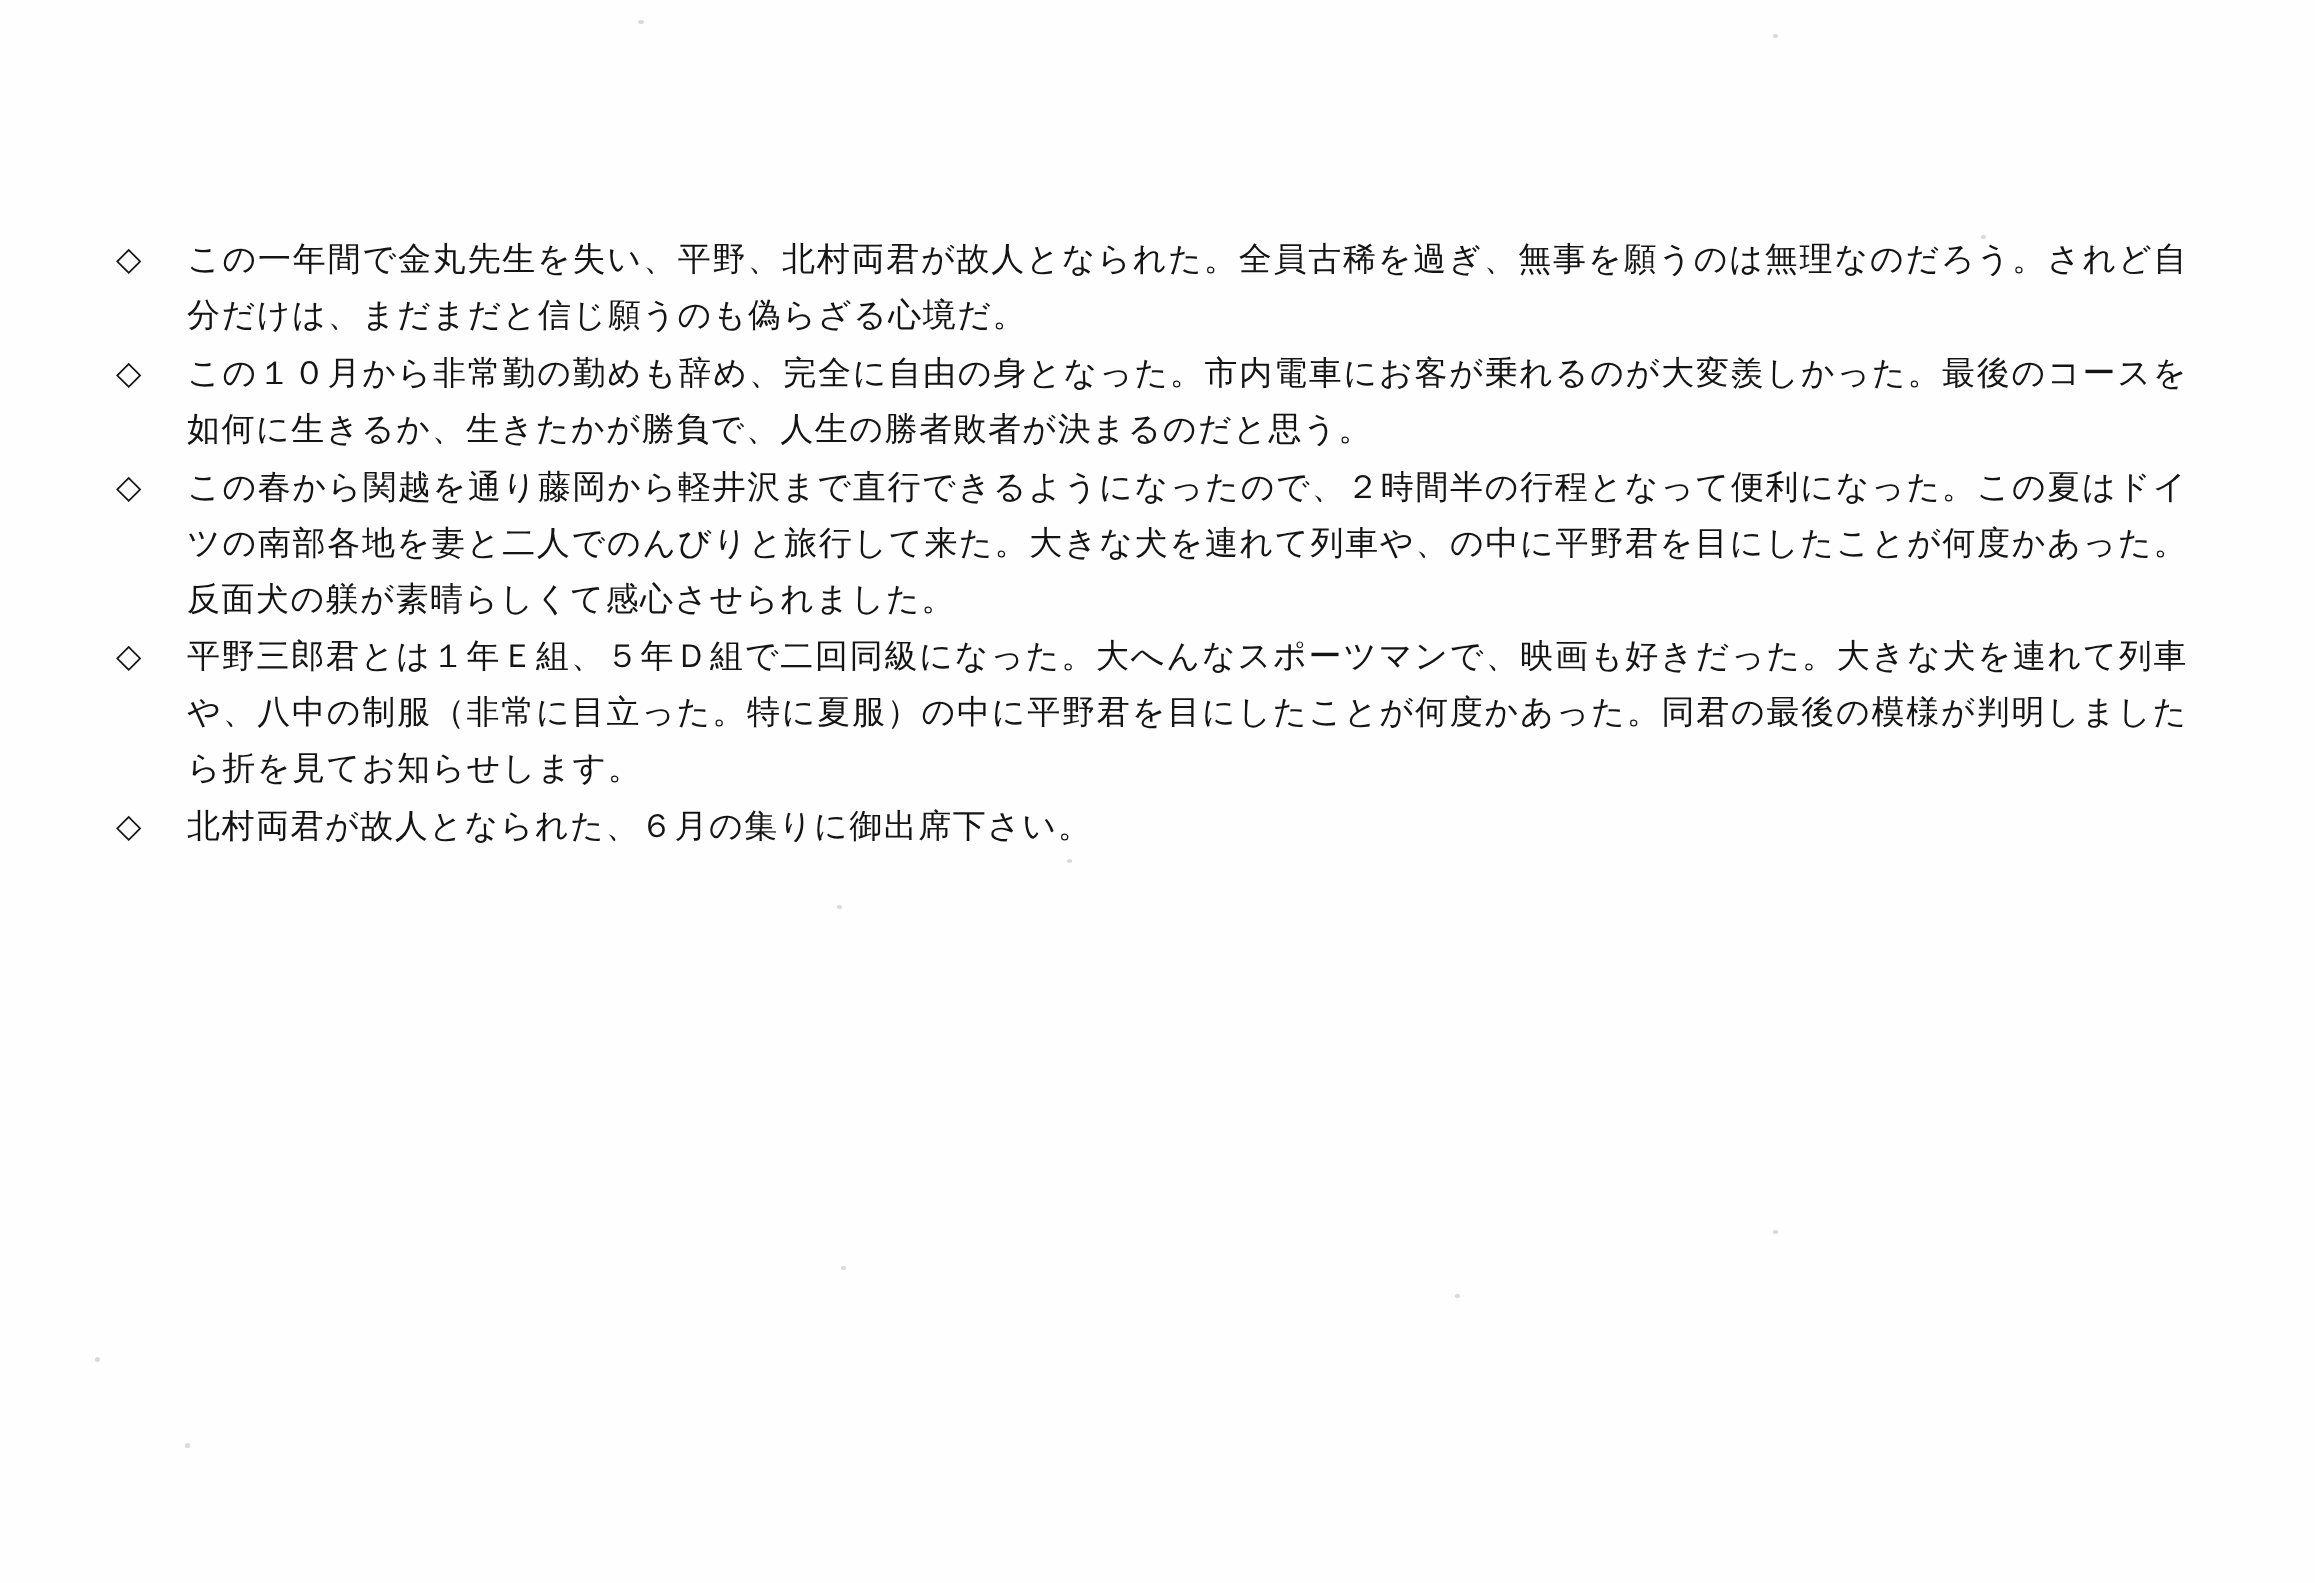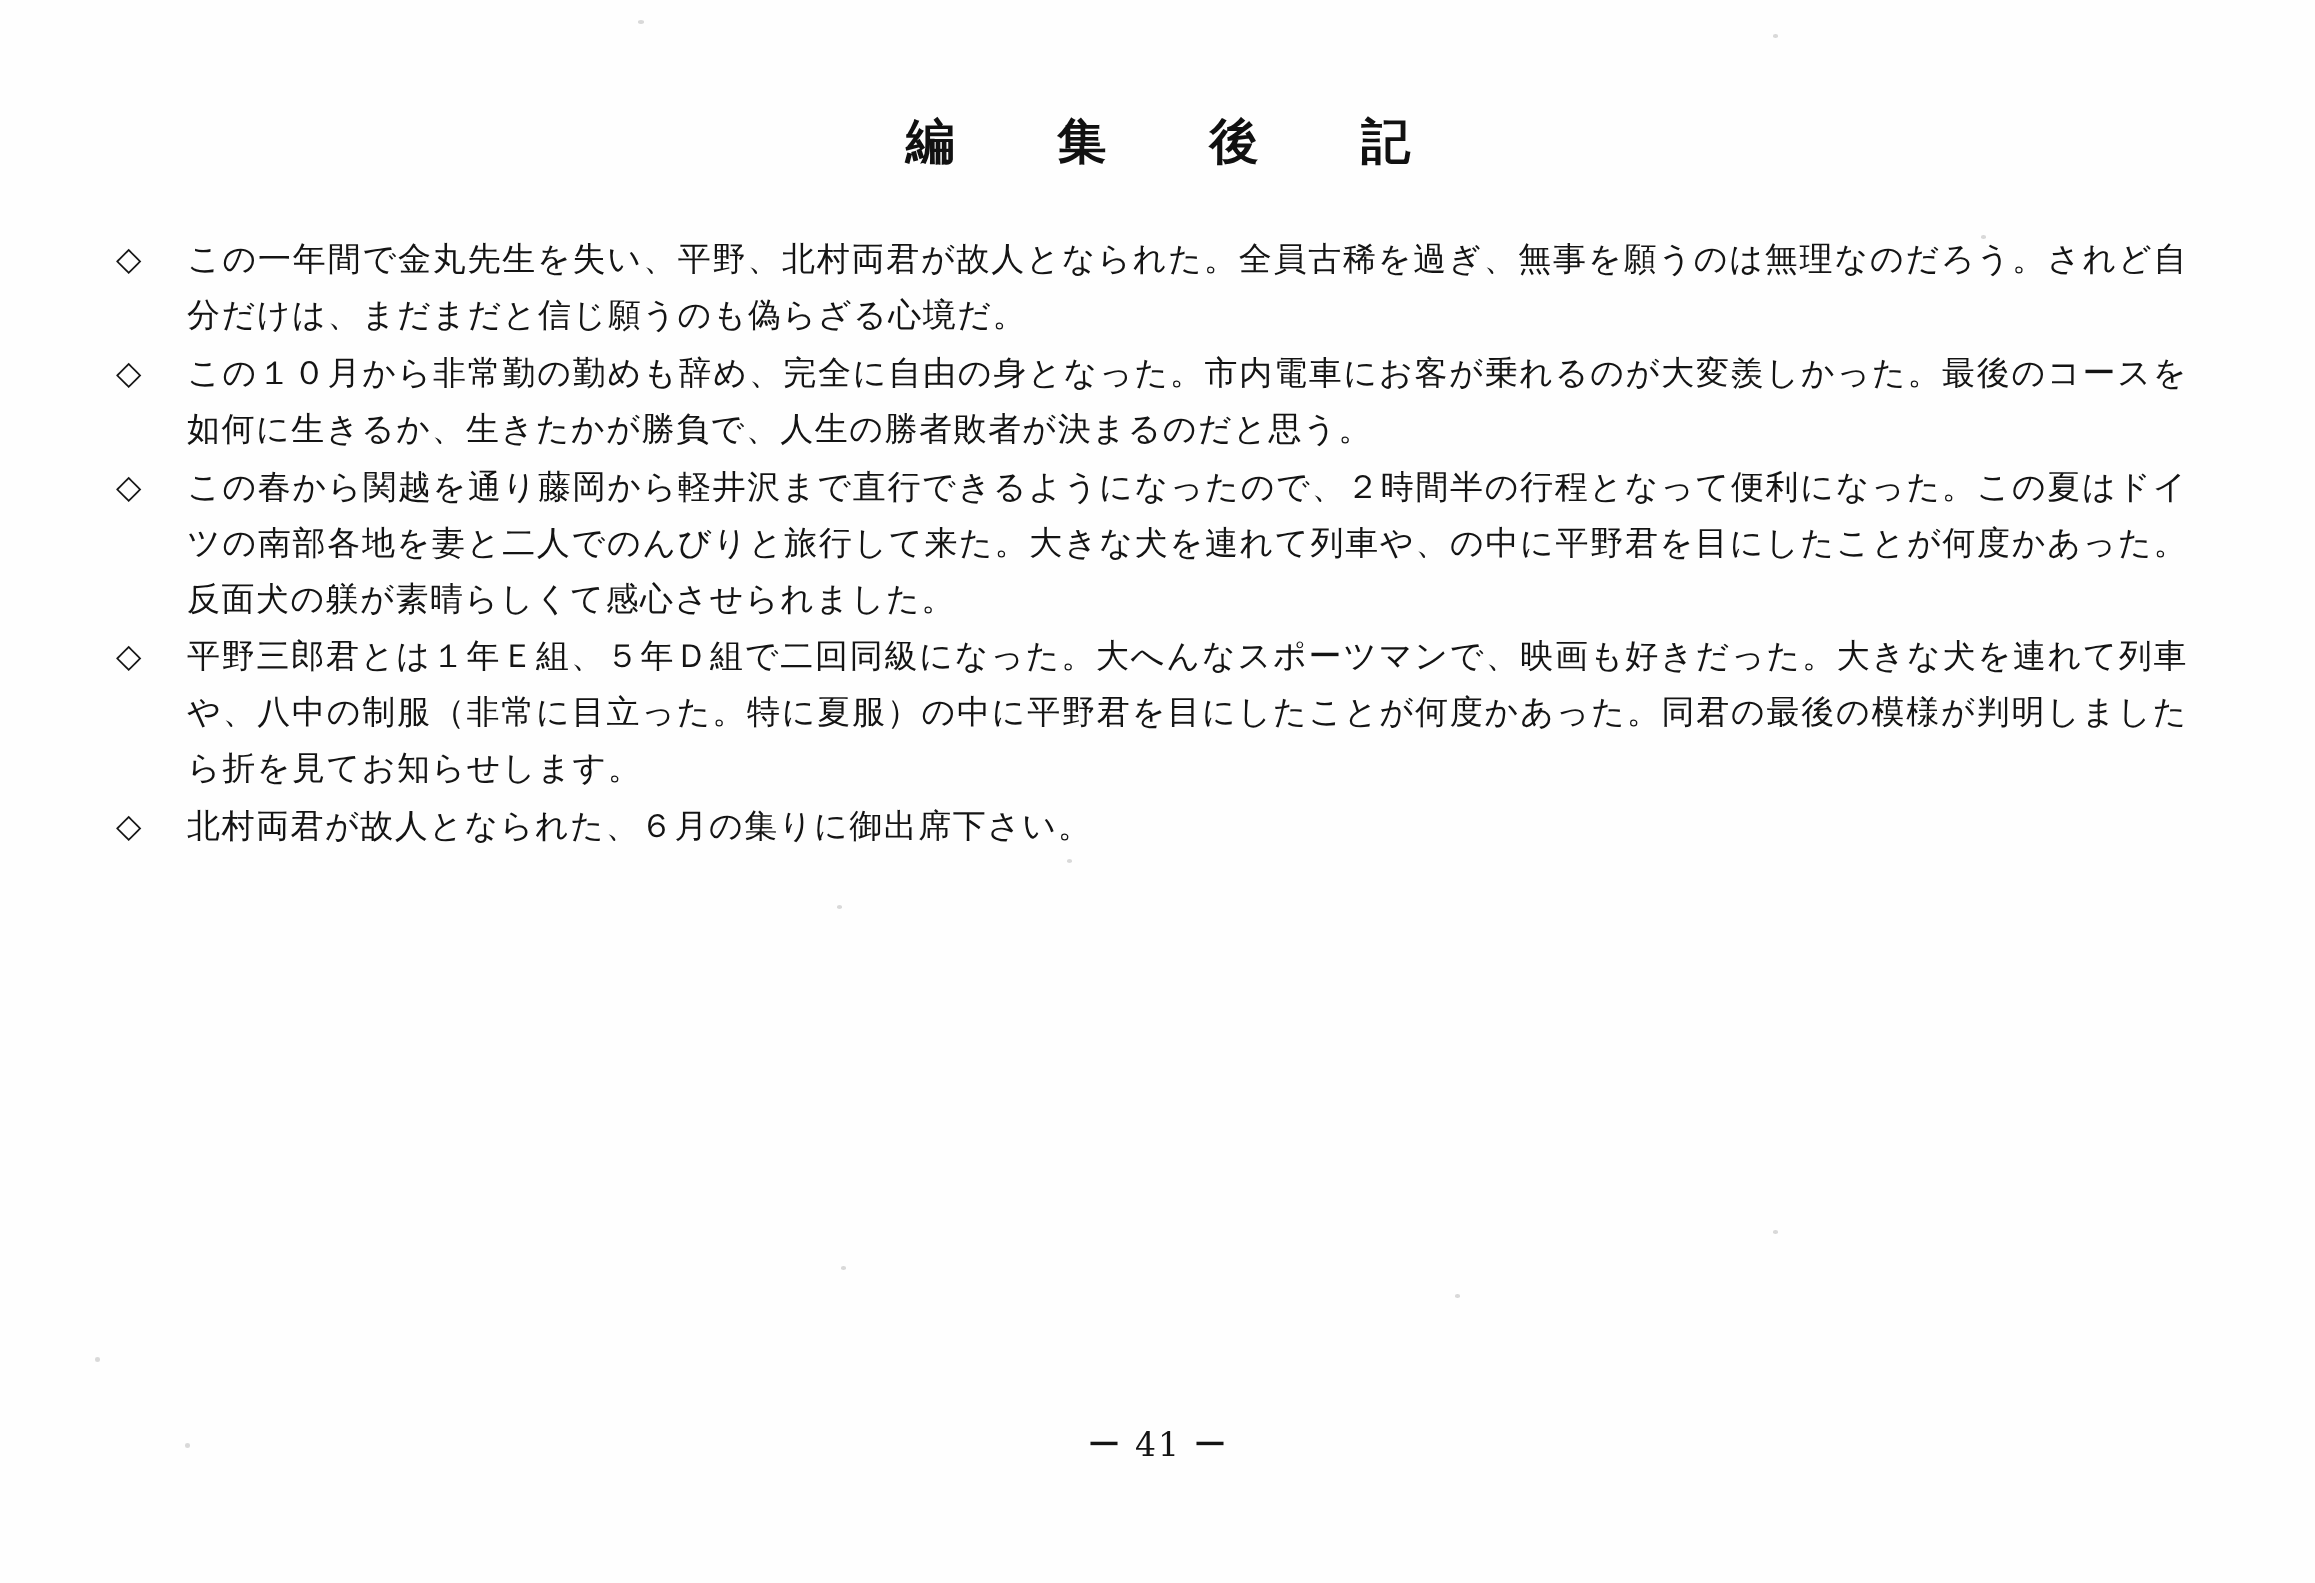--- a/index.html
+++ b/index.html
@@ -106,21 +106,20 @@
   <div class="speck" style="left:1773px;top:34px;width:4.5px;height:3.6px;"></div>
   <div class="speck" style="left:1981px;top:235px;width:4.5px;height:3.6px;"></div>
   <div class="speck" style="left:1067px;top:859px;width:5.4px;height:3.6px;"></div>
   <div class="speck" style="left:837px;top:905px;width:5.4px;height:3.6px;"></div>
   <div class="speck" style="left:1773px;top:1230px;width:4.5px;height:3.6px;"></div>
   <div class="speck" style="left:95px;top:1357px;width:5.4px;height:4.5px;"></div>
   <div class="speck" style="left:185px;top:1443px;width:5.4px;height:4.5px;"></div>
   <div class="speck" style="left:841px;top:1266px;width:4.5px;height:3.6px;"></div>
   <div class="speck" style="left:1455px;top:1294px;width:4.5px;height:3.6px;"></div>
 
-  <div class="doc-title">編　集　後　記</div>
 
   <div class="body-block">
 
     <p class="para">
       <span class="bullet">◇</span>
       <span class="para-text">この一年間で金丸先生を失い、平野、北村両君が故人となられた。全員古稀を過ぎ、無事を願うのは無理なのだろう。されど自分だけは、まだまだと信じ願うのも偽らざる心境だ。</span>
     </p>
 
     <p class="para">
       <span class="bullet">◇</span>
@@ -137,16 +136,15 @@
       <span class="para-text">平野三郎君とは１年Ｅ組、５年Ｄ組で二回同級になった。大へんなスポーツマンで、映画も好きだった。大きな犬を連れて列車や、八中の制服（非常に目立った。特に夏服）の中に平野君を目にしたことが何度かあった。同君の最後の模様が判明しましたら折を見てお知らせします。</span>
     </p>
 
     <p class="para">
       <span class="bullet">◇</span>
       <span class="para-text">北村両君が故人となられた、６月の集りに御出席下さい。</span>
     </p>
 
   </div>
 
-  <div class="page-number">ー 41 ー</div>
 
 </div>
 
 
 </body></html>

